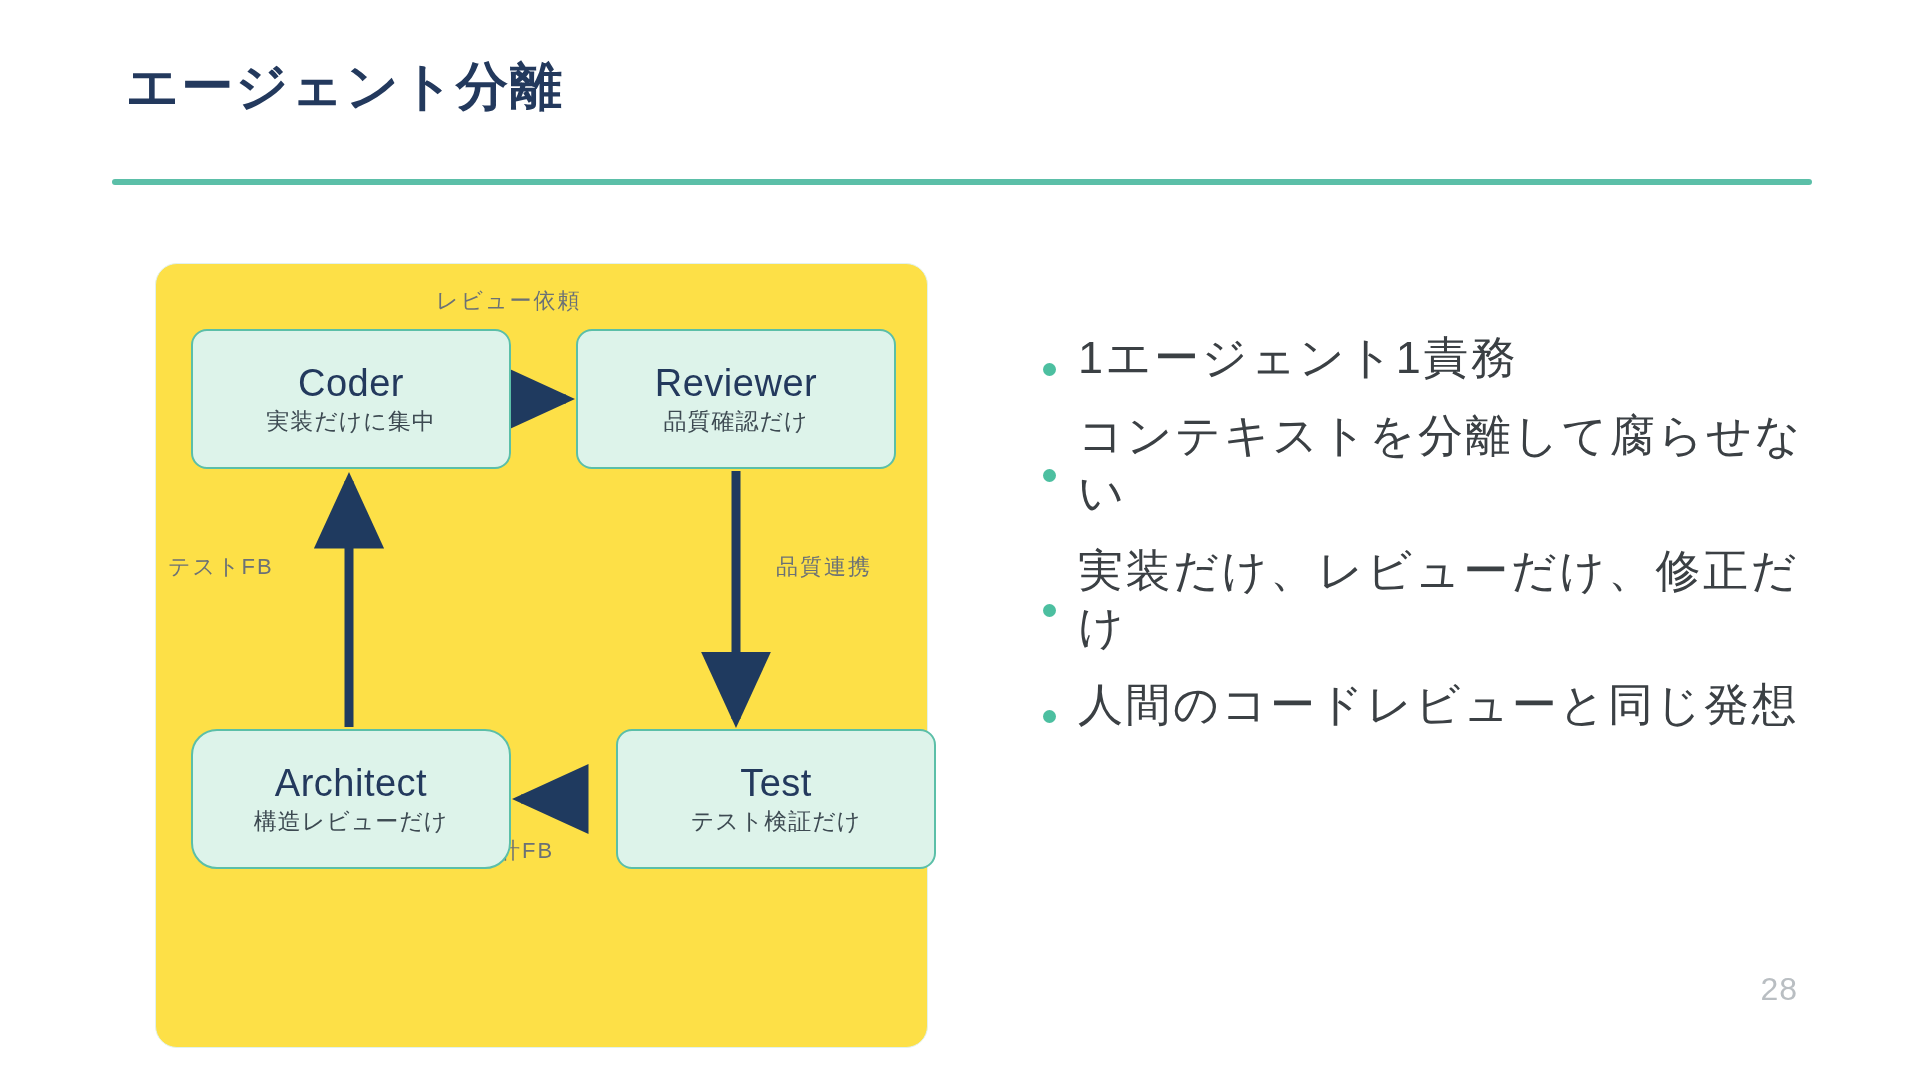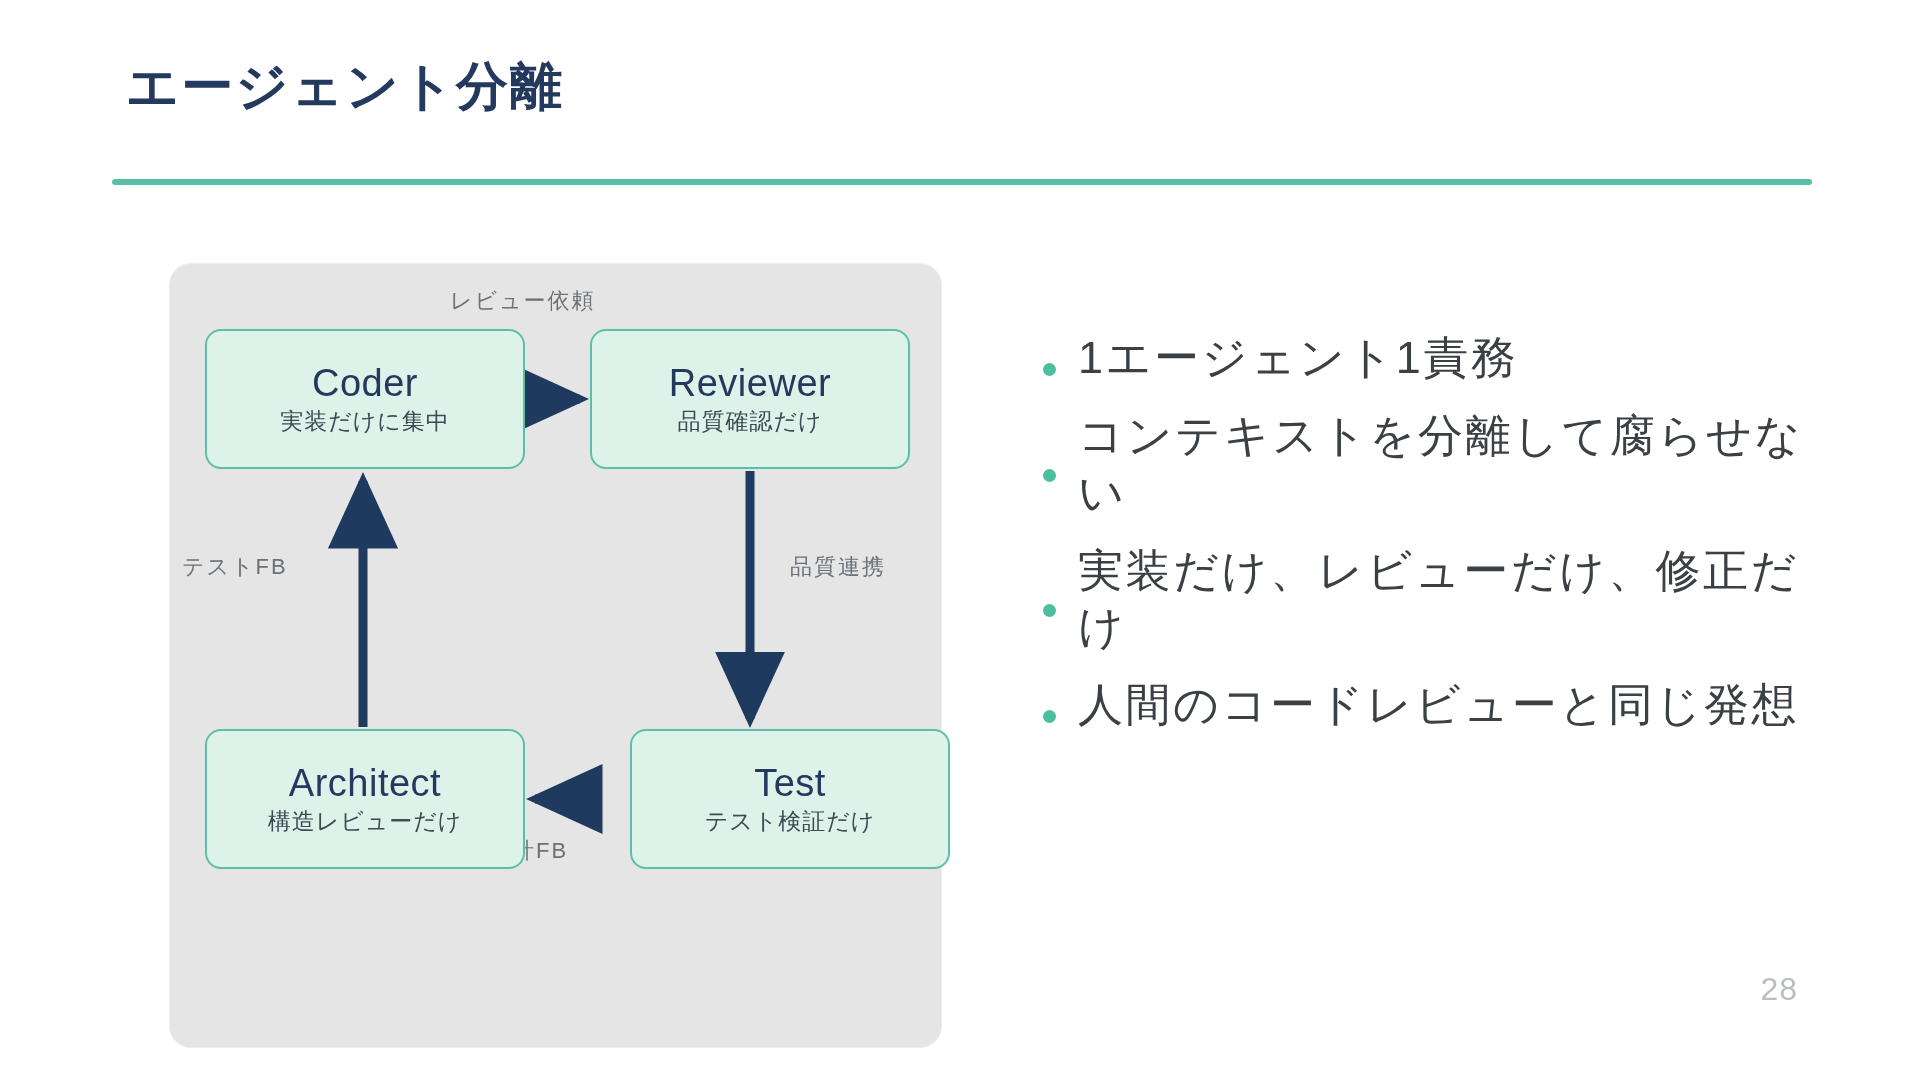--- a/index.html
+++ b/index.html
@@ -42,25 +42,25 @@
     position: absolute;
     left: 0;
     top: 230px;
     width: 1920px;
     height: 760px;
   }
 
   
   .diagram-panel {
     position: absolute;
-    left: 169px;
+    left: 155px;
     top: 33px;
     width: 773px;
     height: 785px;
-    background: #e5e5e5;
+    background: #fde047;
     border: 1px solid #e2f2ec;
     border-radius: 22px;
     box-sizing: border-box;
   }
 
   .node {
     position: absolute;
     background: #ddf3ea;
     border: 2.5px solid #5bbfa8;
     border-radius: 16px;
@@ -83,21 +83,21 @@
     font-weight: 400;
     color: #3d4a52;
     line-height: 1.2;
     margin-top: 4px;
     letter-spacing: 1px;
   }
 
   
   .node-coder    { left: 35px;  top: 65px;  width: 320px; height: 140px; }
   .node-reviewer { left: 420px; top: 65px;  width: 320px; height: 140px; }
-  .node-architect{ left: 35px;  top: 465px; width: 320px; height: 140px; }
+  .node-architect{ left: 35px;  top: 465px; width: 320px; height: 140px; border-radius: 26px; }
   .node-test     { left: 420px; top: 465px; width: 320px; height: 140px; margin-left: 40px; }
 
   .edge-label {
     position: absolute;
     font-size: 22px;
     color: #6b7176;
     letter-spacing: 2px;
     white-space: nowrap;
   }
   .lbl-review  { left: 280px; top: 22px; }

